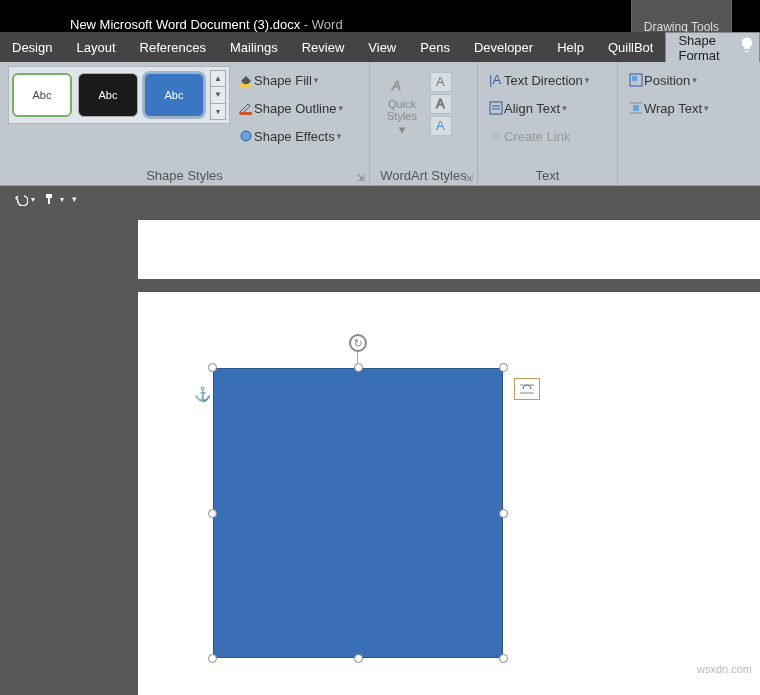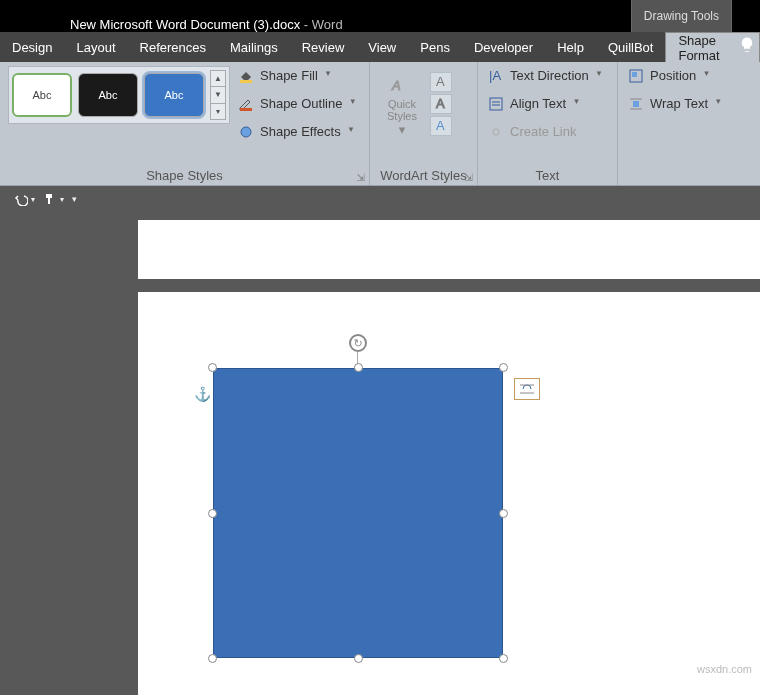--- a/index.html
+++ b/index.html
@@ -1,39 +1,39 @@
 <!DOCTYPE html>
 <html><head>
 <meta charset="utf-8">
 <style>
 *{box-sizing:border-box;margin:0;padding:0;font-family:"Segoe UI",Arial,sans-serif;font-size:13px;-webkit-user-select:none;user-select:none}
 html,body{width:760px;height:695px;overflow:hidden;background:#585858}
 .titlebar{height:32px;background:#000000;display:flex;align-items:flex-end;position:relative}
 .titlebar .doc-title{color:#fff;font-size:13px;padding-left:70px}
 .titlebar .word-suffix{color:#bbb}
-.titlebar .drawing-tools{position:absolute;right:28px;top:0;background:#555;padding:9px 12px;color:#ddd;font-size:12px;border:1px solid #666;border-top:none}
+.titlebar .drawing-tools{position:absolute;right:28px;top:0;background:#555;padding:20px 12px;color:#ddd;font-size:12px;border:1px solid #666;border-top:none}
 .ribbon-tabs{height:30px;background:#444;display:flex;align-items:center;color:#fff;padding-left:0;position:relative}
 .ribbon-tabs .tab{padding:0 12px;height:30px;display:flex;align-items:center;font-size:13px;cursor:pointer}
 .ribbon-tabs .tab.active{background:#c0c7ce;color:#222;border:1px solid #888;border-bottom:none}
 .bulb{position:absolute;right:4px;top:4px}
 .ribbon{height:124px;background:#c0c7ce;display:flex;border-bottom:1px solid #9aa3ab}
 .group{border-right:1px solid #a7afb7;padding:4px 8px 0 8px;display:flex;flex-direction:column;height:100%}
 .group-label{font-size:11px;color:#555;text-align:center;height:18px;line-height:18px;position:relative}
 .group-label .launcher{position:absolute;right:-4px;top:2px;font-size:10px;color:#777;cursor:pointer}
 .group-body{flex:1;display:flex;align-items:flex-start}
 .style-gallery{display:flex;gap:6px;align-items:center;background:#dfe5ea;padding:3px;border:1px solid #aeb7bf}
 .style-thumb{width:60px;height:44px;border:1px solid #aaa;border-radius:6px;display:flex;align-items:center;justify-content:center;font-size:11px;cursor:pointer}
 .style-thumb.t1{background:#fff;border:2px solid #7ab065;color:#444}
 .style-thumb.t2{background:#1a1a1a;color:#fff}
 .style-thumb.t3{background:#3a76c4;color:#fff;box-shadow:0 0 0 2px #9db8d6}
 .gallery-scroll{width:16px;height:50px;display:flex;flex-direction:column;border:1px solid #aaa;background:#e6ebef}
 .gallery-scroll div{flex:1;display:flex;align-items:center;justify-content:center;font-size:8px;color:#555;border-bottom:1px solid #aaa;cursor:pointer}
 .gallery-scroll div:last-child{border-bottom:none}
 .cmd-col{display:flex;flex-direction:column;gap:4px;padding:2px 0 2px 6px}
-.cmd{display:flex;align-items:flex-start;gap:6px;height:24px;color:#333;cursor:pointer;padding:0 2px}
+.cmd{display:flex;align-items:center;height:24px;color:#333;cursor:pointer;padding:0 2px}
 .cmd .chev{color:#666;font-size:9px;margin-left:2px}
 .cmd.disabled{color:#999}
 .wa-styles{display:flex;flex-direction:column;align-items:center;justify-content:center;width:48px;color:#888;cursor:default;padding-top:4px}
 .wa-mini{display:flex;flex-direction:column;gap:2px;padding-left:4px;padding-top:6px}
 .wa-mini .mini{width:22px;height:20px;display:flex;align-items:center;justify-content:center;background:#d6dde3;border:1px solid #b5bfc7;cursor:pointer}
 .text-group .cmd svg,.arrange-group .cmd svg,.cmd svg{flex-shrink:0}
 .qat{height:26px;background:#585858;display:flex;align-items:center;gap:8px;padding-left:14px}
 .qat .qbtn{color:#eee;font-size:12px;cursor:pointer;display:flex;align-items:center;gap:3px}
 .doc-area{position:absolute;top:212px;left:0;right:0;bottom:0;background:#585858;overflow:hidden}
 .page-strip{position:absolute;left:138px;top:8px;width:622px;height:59px;background:#fff}

